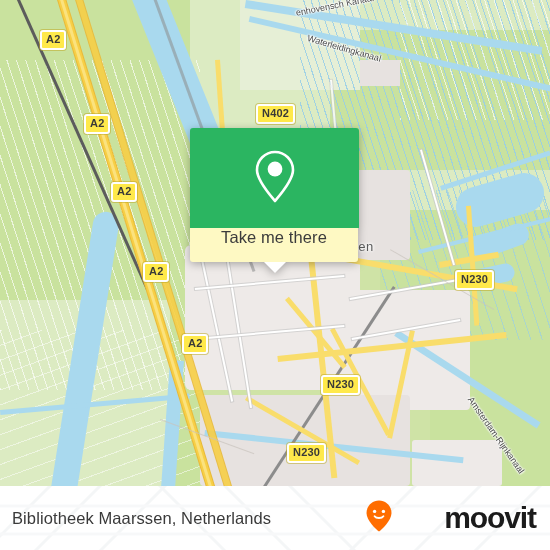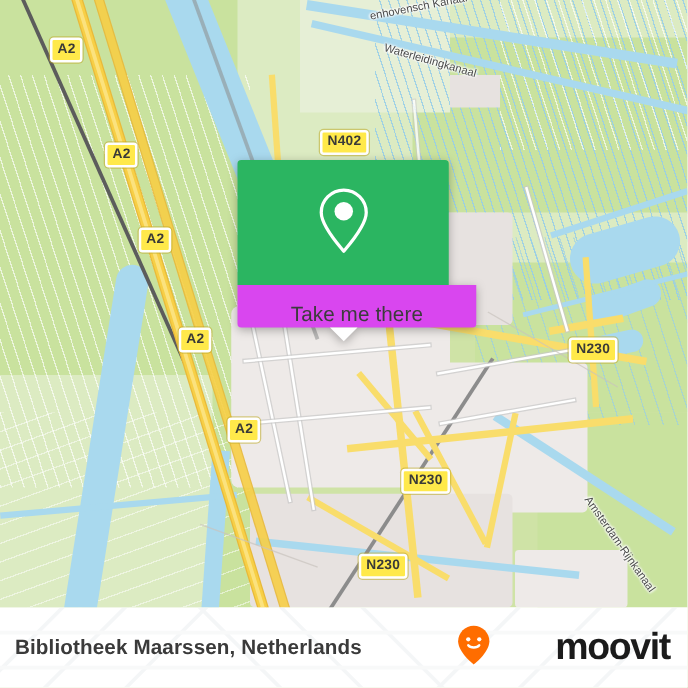--- a/index.html
+++ b/index.html
@@ -124,24 +124,24 @@
   }
   .card-top {
     position: absolute; left: 0; top: 0;
     width: 169px; height: 100px;
     background: #2bb561;
     border-radius: 3px 3px 0 0;
     display: flex; align-items: center; justify-content: center;
   }
   .card-bottom {
     position: absolute; left: 0; top: 100px;
-    width: 191px; height: 34px;
-    background: #d946ef;
+    width: 168px; height: 34px;
+    background: #fef9c3;
     border-radius: 0 0 3px 3px;
-    display: flex; align-items: flex-end; justify-content: center;
+    display: flex; align-items: flex-start; justify-content: center;
   }
   .card-label {
     color: #3c3c3c;
     font-size: 16.5px;
     letter-spacing: .1px;
   }
   .card-tail {
     position: absolute;
     left: 50%; top: 134px;
     width: 0; height: 0;
@@ -162,21 +162,20 @@
     position: absolute; inset: 0;
     opacity: .55;
   }
   .footer-title {
     position: absolute; left: 12px; top: 0;
     height: 64px;
     display: flex; align-items: center;
     color: #3a3a3a;
     font-size: 16.5px;
     letter-spacing: .1px;
-    font-weight: bold;
   }
   .brand {
     position: absolute; right: 14px; top: 0;
     height: 64px;
     display: flex; align-items: center; gap: 5px;
   }
   .brand-name {
     color: #1b1b1b;
     font-size: 30px;
     font-weight: bold;

